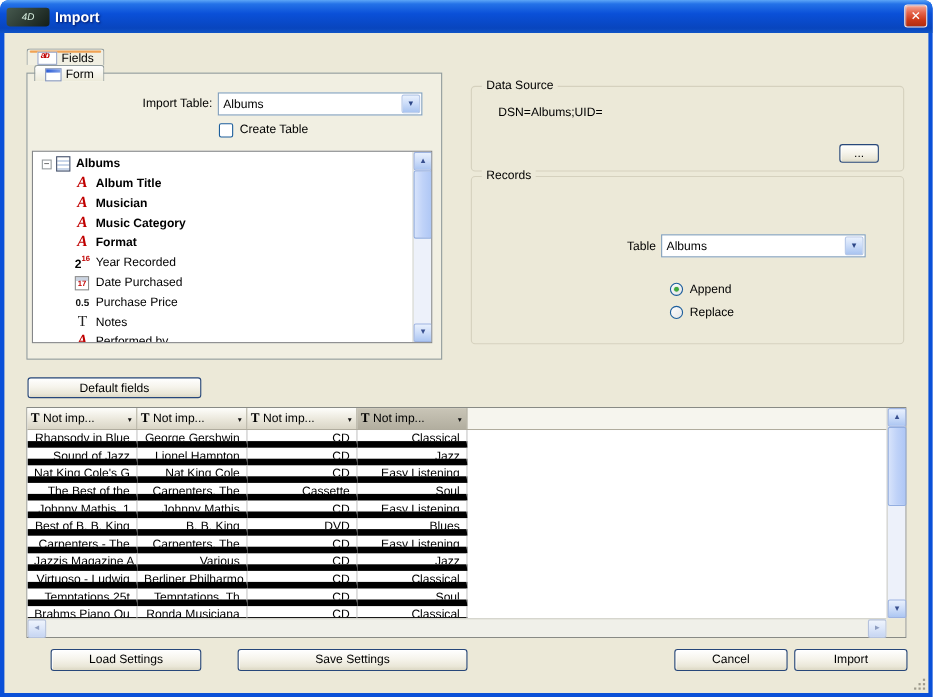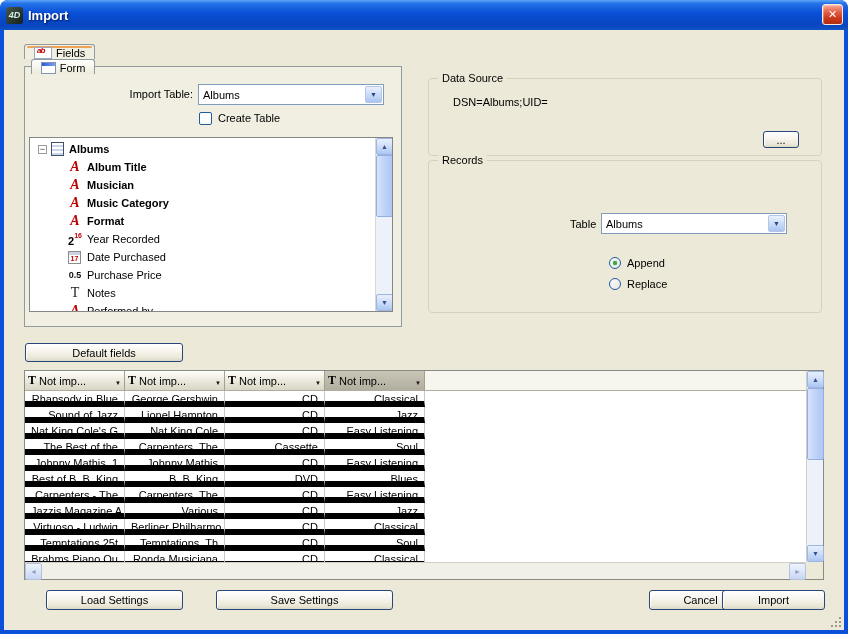--- a/index.html
+++ b/index.html
@@ -6,22 +6,22 @@
   html,body { background:#FFFFFF; }
   body { font-family:"Liberation Sans","DejaVu Sans",sans-serif; font-size:11px; color:#000; }
 
   .window { position:relative; width:848px; height:634px; background:#0A50D8; border-radius:8px 8px 0 0;
             overflow:hidden; }
 
   
   .titlebar { position:absolute; top:0; left:0; width:848px; height:30px; border-radius:7px 7px 0 0;
     background:linear-gradient(180deg,#5DA6F7 0%,#2472E8 12%,#0A50D8 42%,#0845BE 85%,#1054C6 100%);
     display:flex; align-items:center; padding:0 6px; }
-  .app-icon { width:17px; height:17px; margin-right:5px; border-radius:3px;
-    background:linear-gradient(135deg,#46594E,#141E19); color:#D6EDDE; font-weight:bold; font-style:italic;
+  .app-icon { width:39px; height:17px; margin-right:5px; border-radius:3px;
+    background:linear-gradient(135deg,#46594E,#141E19); color:#D6EDDE; font-weight:normal; font-style:italic;
     font-size:9px; display:flex; align-items:center; justify-content:center; }
   .window-title { color:#fff; font-weight:bold; font-size:13px; text-shadow:1px 1px 2px rgba(0,0,60,.75); }
   .close-btn { position:absolute; right:5px; top:4px; width:21px; height:21px; border:1px solid #FFE6DC; border-radius:3px;
     background:linear-gradient(180deg,#F5A998 0%,#E4634A 35%,#CC3818 70%,#B02C10 100%);
     color:#fff; font-size:11px; font-weight:bold; display:flex; align-items:center; justify-content:center;
     box-shadow:inset 1px 1px 1px rgba(255,255,255,.35); cursor:default; }
 
   .content { position:absolute; left:4px; top:30px; width:840px; height:600px; background:#ECE9D8; }
 
   
@@ -105,22 +105,22 @@
     border-radius:50%; background:#3DAA3D; box-shadow:0 0 1px #2E8A2E; }
 
   
   .xp-btn { position:absolute; border:1px solid #27477A; border-radius:3px;
     background:linear-gradient(180deg,#FFFFFF 0%,#F6F4EC 45%,#EAE7D8 82%,#DCD8C4 100%);
     font-size:11px; display:flex; align-items:center; justify-content:center;
     box-shadow:inset 1px 1px 0 rgba(255,255,255,.9); cursor:default; white-space:nowrap; }
   .browse-btn { right:22px; bottom:7px; width:36px; height:17px; }
   #default-fields-btn { left:21px; top:313px; width:158px; height:19px; }
   #load-settings-btn { left:42px; top:560px; width:137px; height:20px; }
-  #save-settings-btn { left:212px; top:560px; width:177px; height:20px; }
-  #cancel-btn { left:645px; top:560px; width:103px; height:20px; }
+  #save-settings-btn { left:212px; top:560px; width:209px; height:20px; }
+  #cancel-btn { left:609px; top:560px; width:103px; height:20px; }
   #import-btn { left:718px; top:560px; width:103px; height:20px; }
 
   
   .grid { position:absolute; left:20px; top:340px; width:800px; height:210px; background:#fff; border:1px solid #888A85;text-align:right; }
   .grid-header { position:absolute; left:0; top:0; right:17px; height:20px; display:flex;
     background:#F6F5EE; border-bottom:1px solid #B0AC9E; }
   .ghead { width:100px; flex:0 0 100px; display:flex; align-items:center; gap:3px; padding:0 3px;
     background:linear-gradient(180deg,#FEFEFB 0%,#EAE7DB 55%,#D9D5C6 100%);
     border-right:1px solid #A39F8F; overflow:hidden; }
   .ghead.selected { background:linear-gradient(180deg,#C9C5B7 0%,#B2AE9F 100%); }

